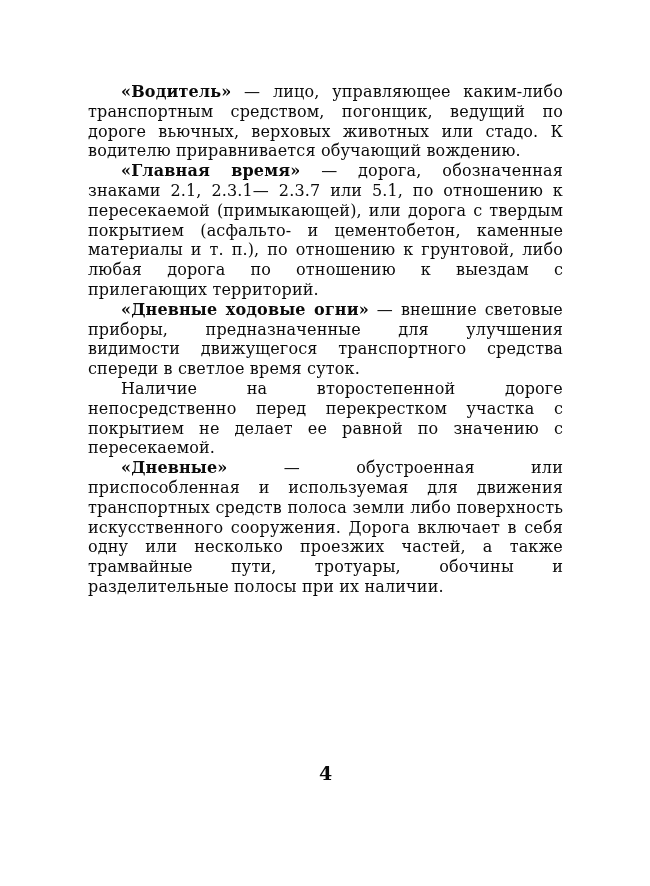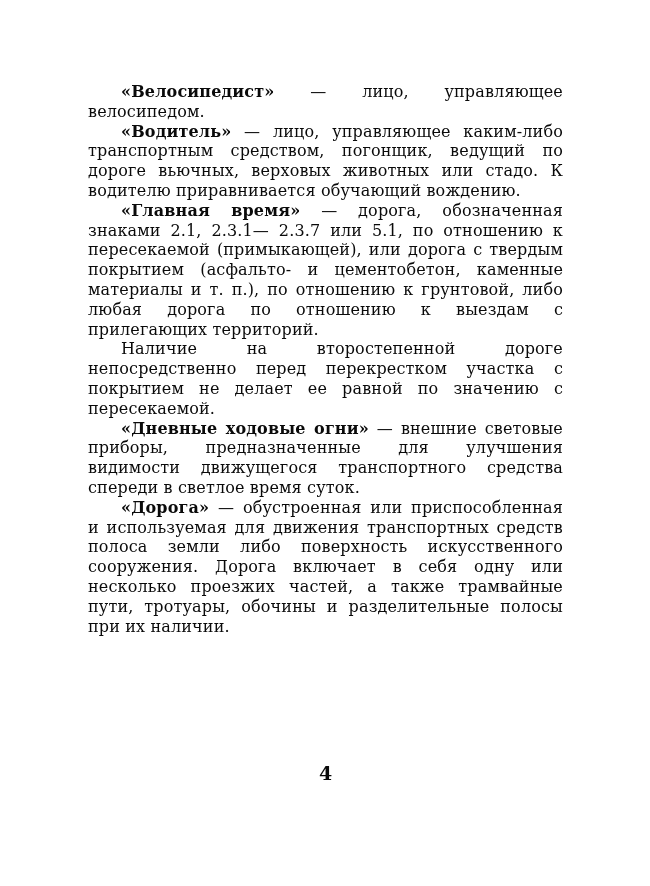--- a/index.html
+++ b/index.html
@@ -44,30 +44,29 @@
     font-weight: bold;
     color: #0a0a0a;
   }
 </style>
 </head>
 <body>
 
 <div class="page">
   <div class="text-block">
 
-    <p class="para"><b class="term">«Велосипедист»</b><span> — лицо, управляющее велосипедом.</span></p>
 
 
     <p class="para"><b class="term">«Водитель»</b><span> — лицо, управляющее каким-либо транспортным средством, погонщик, ведущий по дороге вьючных, верховых животных или стадо. К водителю приравнивается обучающий вождению.</span></p>
 
 
     <p class="para"><b class="term">«Главная время»</b><span> — дорога, обозначенная знаками 2.1, 2.3.1— 2.3.7 или 5.1, по отношению к пересекаемой (примыкающей), или дорога с твердым покрытием (асфальто- и цементобетон, каменные материалы и т. п.), по отношению к грунтовой, либо любая дорога по отношению к выездам с прилегающих территорий.</span></p>
 
+    <p class="para"><b class="term">«Дневные ходовые огни»</b><span> — внешние световые приборы, предназначенные для улучшения видимости движущегося транспортного средства спереди в светлое время суток.</span></p>
+
     <p class="para"><b class="term"></b><span>Наличие на второстепенной дороге непосредственно перед перекрестком участка с покрытием не делает ее равной по значению с пересекаемой.</span></p>
 
-    <p class="para"><b class="term">«Дневные ходовые огни»</b><span> — внешние световые приборы, предназначенные для улучшения видимости движущегося транспортного средства спереди в светлое время суток.</span></p>
-
-    <p class="para"><b class="term">«Дорога»</b><span> — обустроенная или приспособленная и используемая для движения транспортных средств полоса земли либо поверхность искусственного сооружения. Дорога включает в себя одну или несколько проезжих частей, а также трамвайные пути, тротуары, обочины и разделительные полосы при их наличии.</span></p>
+    <p class="para"><b class="term">«Дневные»</b><span> — обустроенная или приспособленная и используемая для движения транспортных средств полоса земли либо поверхность искусственного сооружения. Дорога включает в себя одну или несколько проезжих частей, а также трамвайные пути, тротуары, обочины и разделительные полосы при их наличии.</span></p>
 
   </div>
 
   <div class="page-number">4</div>
 </div>
 
 </body></html>

